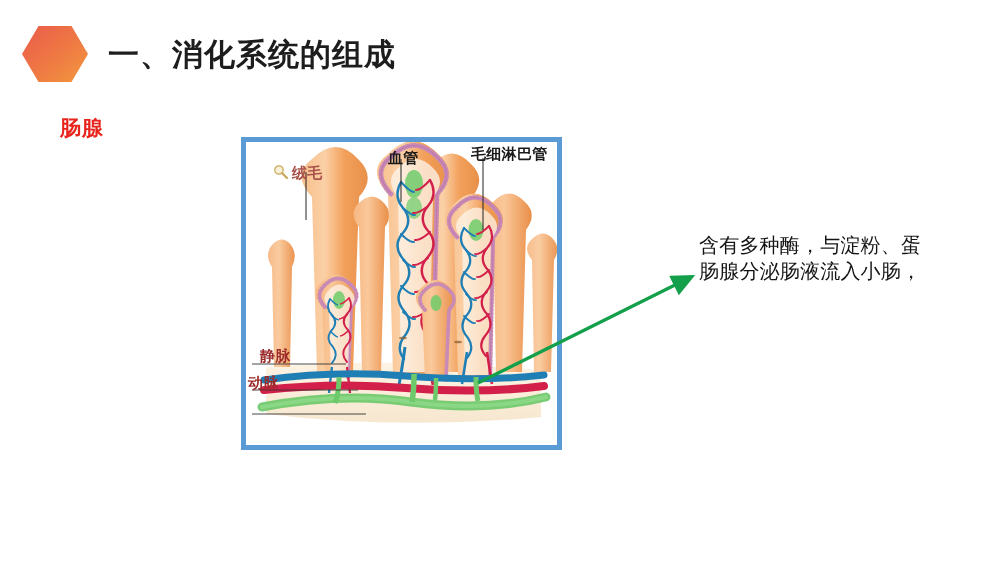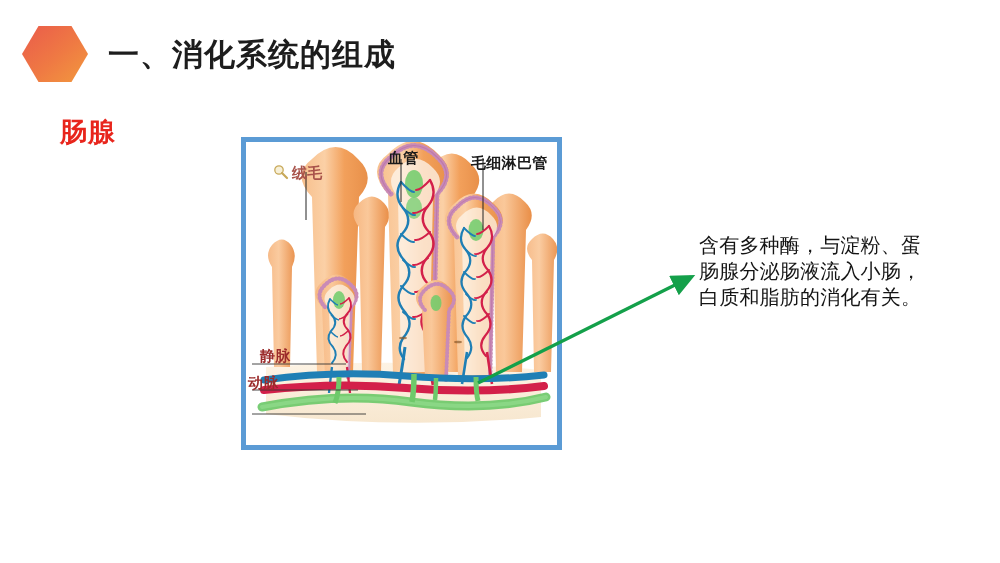--- a/index.html
+++ b/index.html
@@ -39,21 +39,21 @@
     color: #1d1d1d;
     letter-spacing: 1px;
     white-space: nowrap;
   }
 
   
   #gland-label {
     position: absolute;
     left: 60px;
     top: 114px;
-    font-size: 27px;
+    font-size: 21px;
     font-weight: bold;
     color: #e8251c;
     letter-spacing: 1px;
     white-space: nowrap;
   }
 
   
   #diagram-frame {
     position: absolute;
     left: 241px;
@@ -84,21 +84,21 @@
     font-weight: bold;
     white-space: nowrap;
     letter-spacing: 0.3px;
   }
   .label-black { color: #1a1a1a; }
   .label-red   { color: #9b2b2b; }
   .label-villi { color: #a8524a; font-family: Liberation Mono, monospace; }
 
   #label-villi      { left: 46px;  top: 22px; }
   #label-vessel     { left: 142px; top: 7px;  }
-  #label-lymph      { left: 225px; top: 12px;  }
+  #label-lymph      { left: 225px; top: 3px;  }
   #label-vein       { left: 14px;   top: 205px; }
   #label-artery     { left: 2px;   top: 232px; }
 
   #magnifier-icon {
     position: absolute;
     left: 27px;
     top: 22px;
     width: 16px;
     height: 16px;
   }
@@ -289,14 +289,13 @@
     <marker id="arrowhead" markerWidth="7" markerHeight="7" refX="5.6" refY="3.2" orient="auto">
       <polygon points="0,0 7,3.2 0,6.4" fill="#14a04a"></polygon>
     </marker>
   </defs>
   <line x1="23" y1="128" x2="236" y2="22" stroke="#14a04a" stroke-width="3.4" marker-end="url(#arrowhead)"></line>
 </svg>
 
 <div id="annotation-text">
   <div>含有多种酶，与淀粉、蛋</div>
   <div>肠腺分泌肠液流入小肠，</div>
-  <div>白质和脂肪的消化有关。</div>
 </div>
 
 </body></html>

